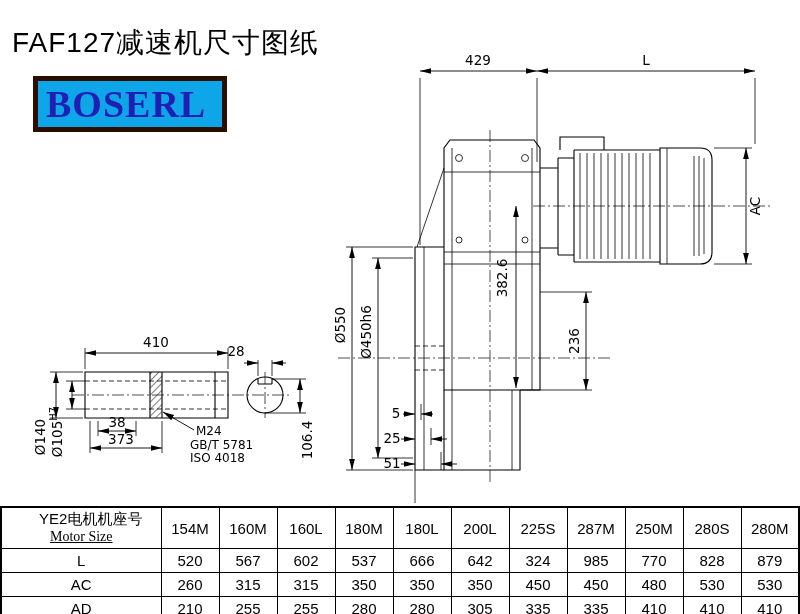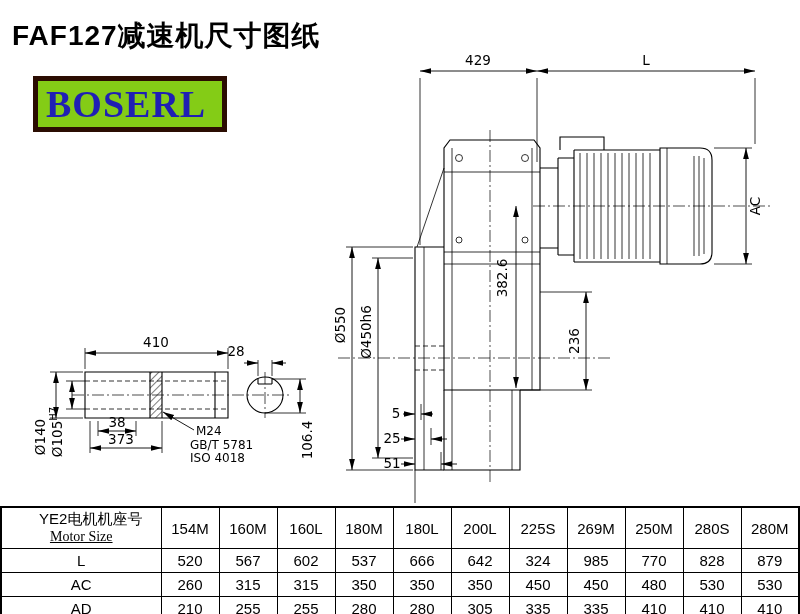--- a/index.html
+++ b/index.html
@@ -1,21 +1,21 @@
 <!DOCTYPE html>
 <html><head>
 <meta charset="utf-8">
 <style>
   html,body{margin:0;padding:0;background:#fff;}
   .page{position:relative;width:800px;height:614px;background:#fff;overflow:hidden;
         font-family:"Liberation Sans",sans-serif;color:#000;}
-  .title{position:absolute;left:12px;top:17px;font-size:28px;font-weight:bold;
+  .title{position:absolute;left:12px;top:24px;font-size:28px;font-weight:normal;
          letter-spacing:1px;white-space:nowrap;}
   .logo{position:absolute;left:33px;top:76px;width:176px;height:46px;
-        border:5px solid #2b0d02;background:#84cc16;display:flex;align-items:center;
+        border:5px solid #2b0d02;background:#0ea5e9;display:flex;align-items:center;
         padding-left:8px;}
   .logo span{font-family:"Liberation Serif",serif;font-weight:bold;font-size:38px;
         color:#1f1fb4;line-height:1;letter-spacing:1px;}
   svg.draw{position:absolute;left:0;top:0;}
   
   .s{stroke:#000;stroke-width:1.1;fill:none;}
   .t{stroke:#000;stroke-width:0.8;fill:none;}
   .cl{stroke:#000;stroke-width:0.7;fill:none;stroke-dasharray:12 3 2 3;}
   .hid{stroke:#000;stroke-width:0.8;fill:none;stroke-dasharray:5 3;}
   .dm{stroke:#000;stroke-width:0.9;fill:none;}
@@ -229,21 +229,21 @@
           <div class="hdr-cn">YE2电机机座号</div>
           <div class="hdr-en">Motor Size</div>
         </th>
         <th>154M</th>
         <th>160M</th>
         <th>160L</th>
         <th>180M</th>
         <th>180L</th>
         <th>200L</th>
         <th>225S</th>
-        <th>269M</th>
+        <th>287M</th>
         <th>250M</th>
         <th>280S</th>
         <th>280M</th>
       </tr>
     </thead>
     <tbody>
       <tr>
         <th>L</th>
         <td>520</td>
         <td>567</td>

